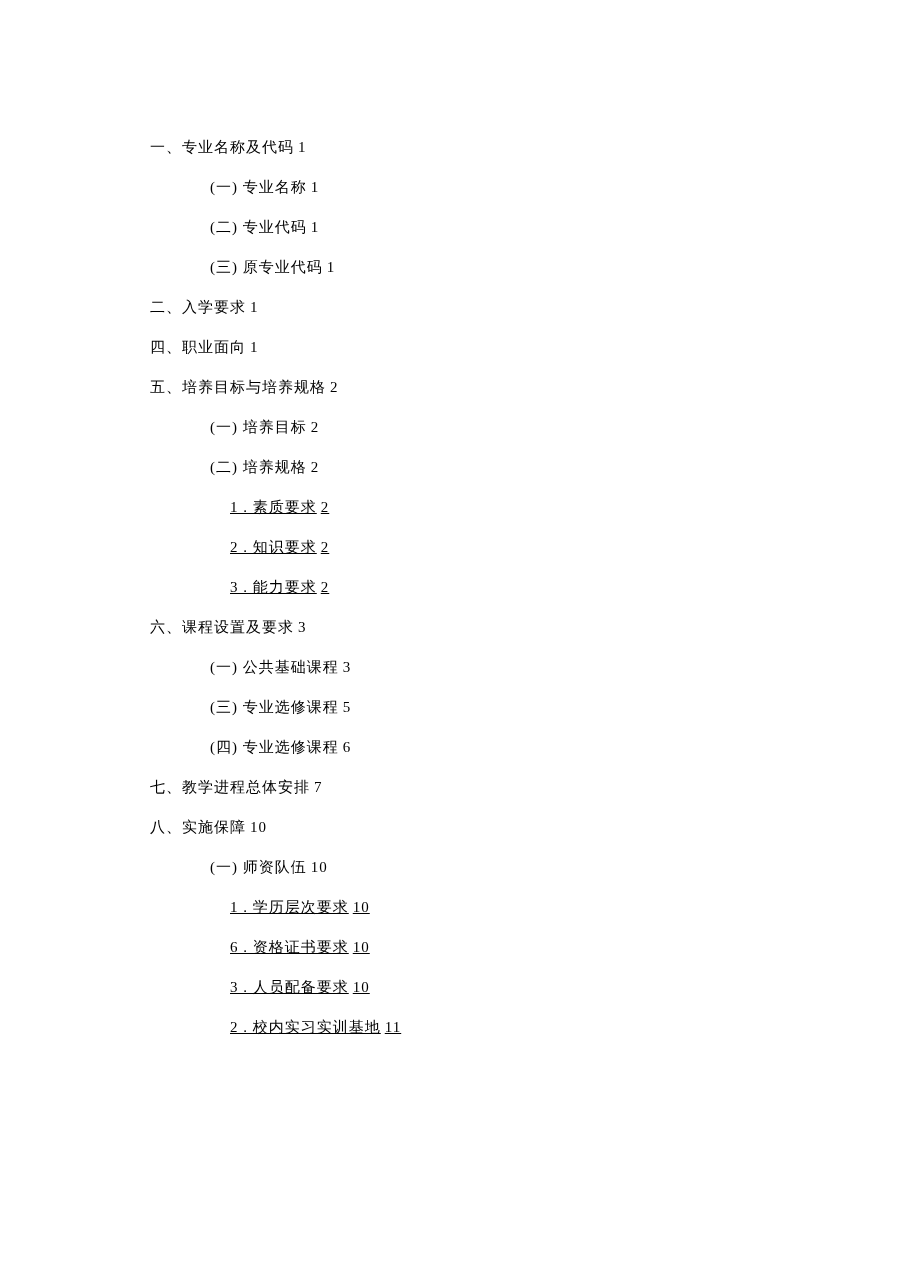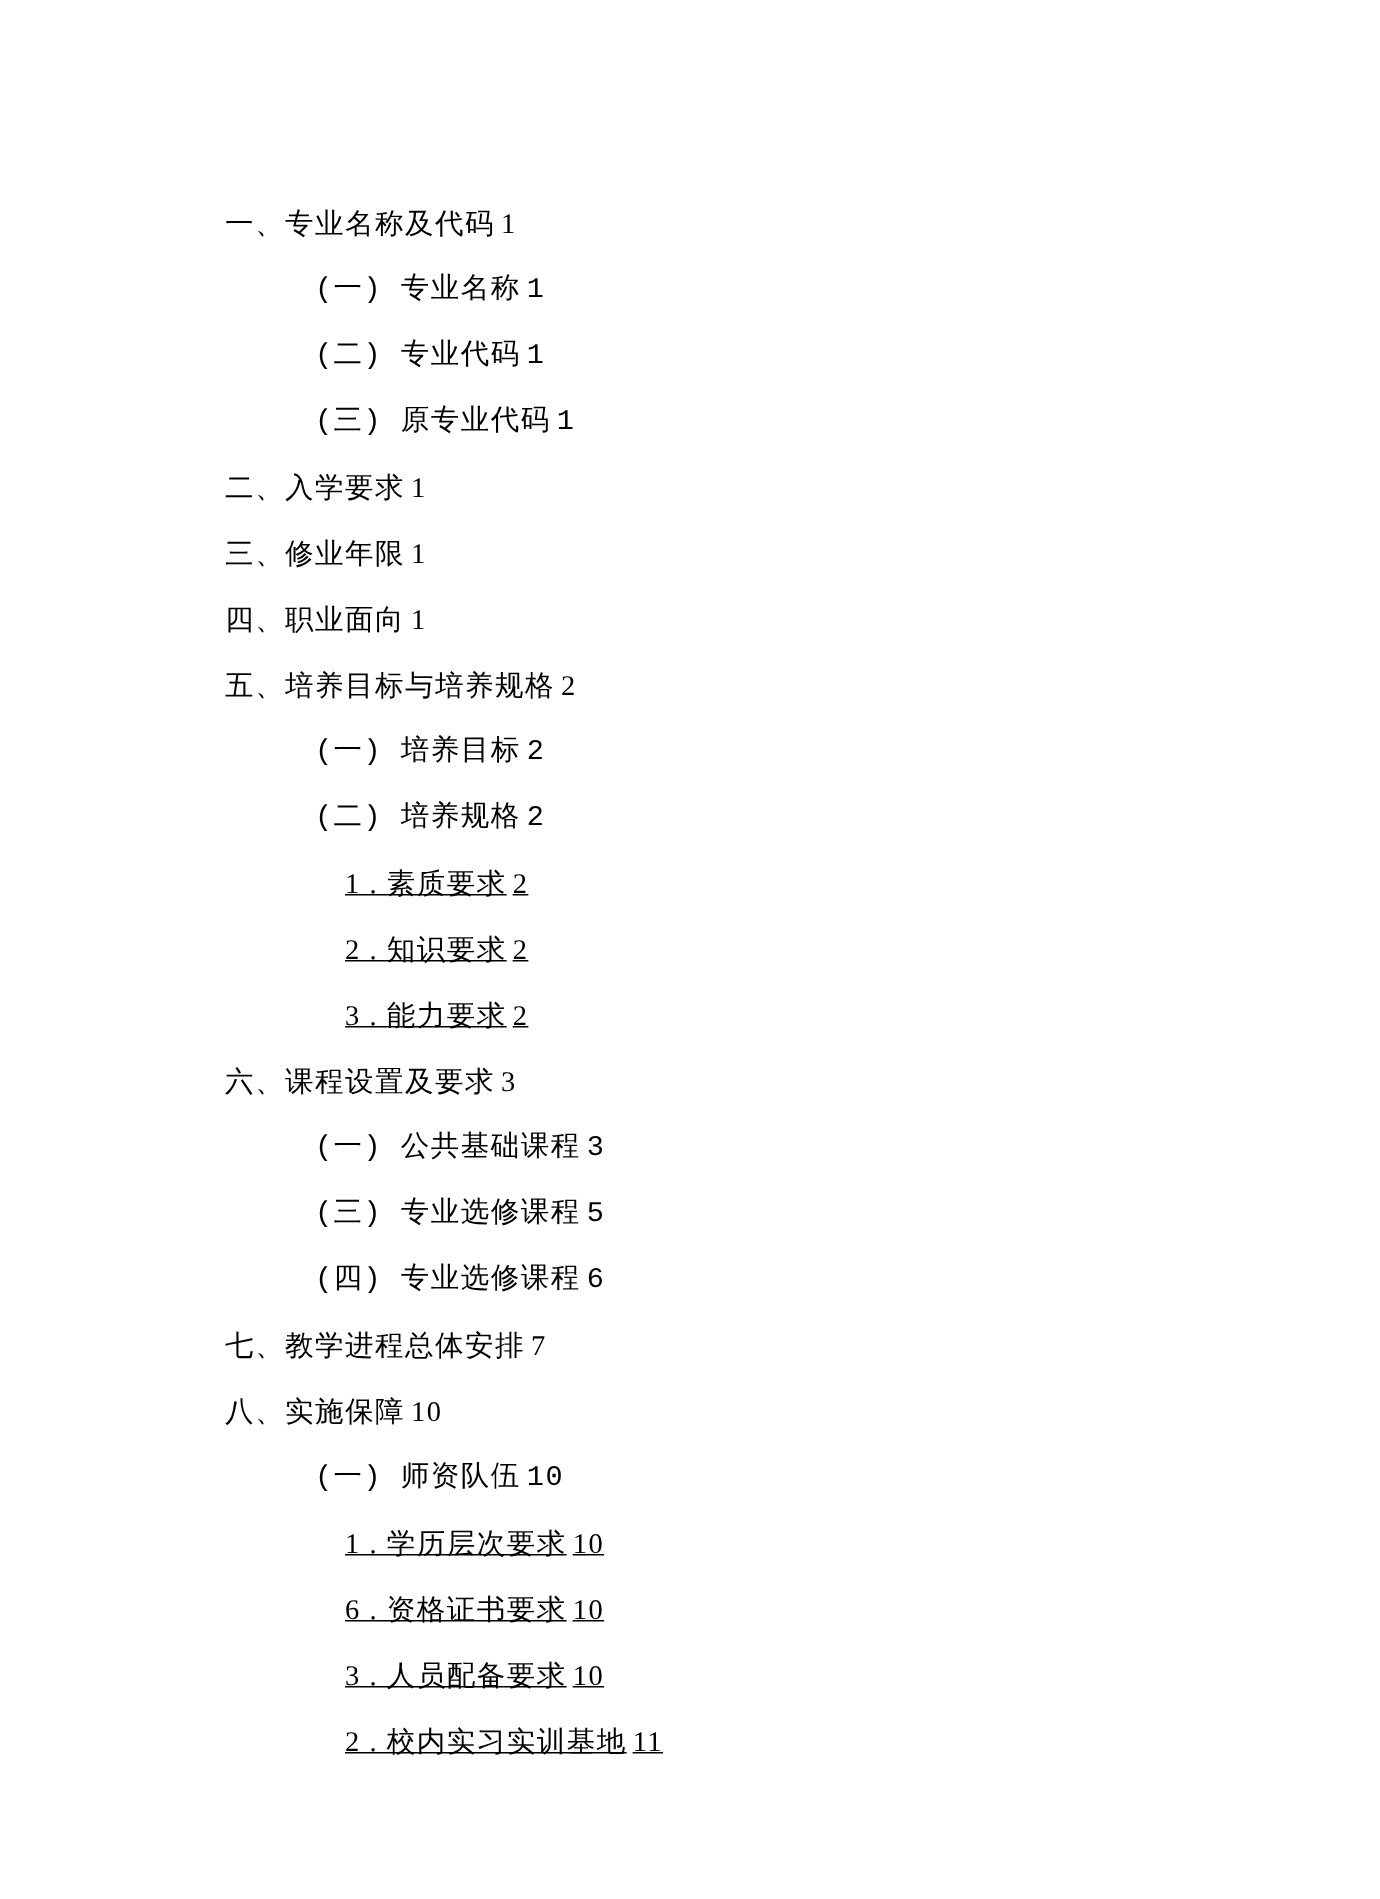--- a/index.html
+++ b/index.html
@@ -9,53 +9,51 @@
     }
     body {
       width: 920px;
       height: 1266px;
       background: #ffffff;
       font-family: "SimSun", "宋体", serif;
       color: #000000;
       padding: 140px 150px 0 150px;
     }
     .toc {
-      font-size: 19px;
+      font-size: 15px;
       line-height: 1;
     }
     .level1 {
       margin-bottom: 25px;
       letter-spacing: 1px;
     }
     .level2 {
       margin-left: 60px;
       margin-bottom: 25px;
       letter-spacing: 1px;
-      font-family: Liberation Mono, monospace;
     }
     .level3 {
       margin-left: 80px;
       margin-bottom: 25px;
       letter-spacing: 1px;
       text-decoration: underline;
     }
     .page-num {
       margin-left: 4px;
     }
   </style>
 </head>
 <body>
 
 <div class="toc" id="toc-container">
     <div class="level1"><span>一、专业名称及代码</span><span class="page-num">1</span></div>
     <div class="level2"><span>(一) 专业名称</span><span class="page-num">1</span></div>
     <div class="level2"><span>(二) 专业代码</span><span class="page-num">1</span></div>
     <div class="level2"><span>(三) 原专业代码</span><span class="page-num">1</span></div>
     <div class="level1"><span>二、入学要求</span><span class="page-num">1</span></div>
-    <div class="level1"><span>三、修业年限</span><span class="page-num">1</span></div>
     <div class="level1"><span>四、职业面向</span><span class="page-num">1</span></div>
     <div class="level1"><span>五、培养目标与培养规格</span><span class="page-num">2</span></div>
     <div class="level2"><span>(一) 培养目标</span><span class="page-num">2</span></div>
     <div class="level2"><span>(二) 培养规格</span><span class="page-num">2</span></div>
     <div class="level3"><span>1 . 素质要求</span><span class="page-num">2</span></div>
     <div class="level3"><span>2 . 知识要求</span><span class="page-num">2</span></div>
     <div class="level3"><span>3 . 能力要求</span><span class="page-num">2</span></div>
     <div class="level1"><span>六、课程设置及要求</span><span class="page-num">3</span></div>
     <div class="level2"><span>(一) 公共基础课程</span><span class="page-num">3</span></div>
     <div class="level2"><span>(三) 专业选修课程</span><span class="page-num">5</span></div>

